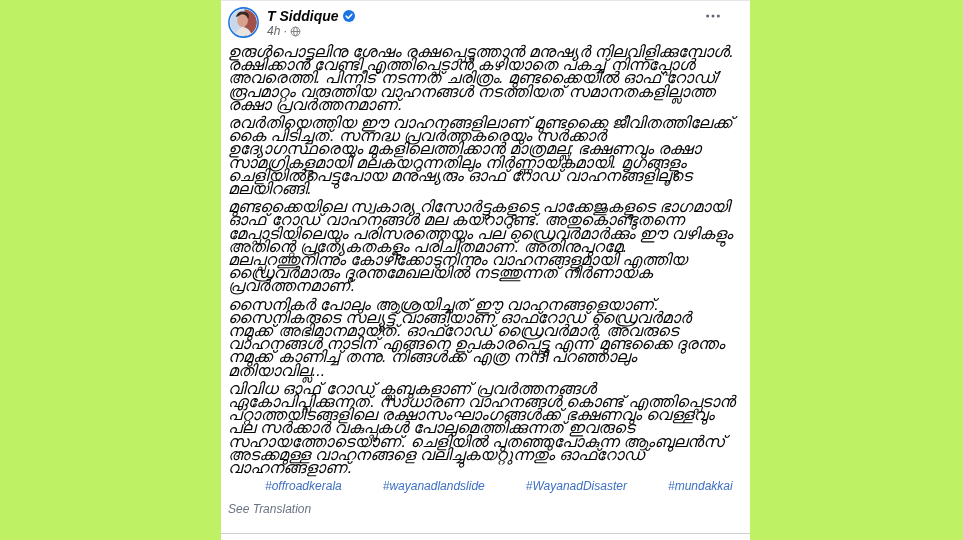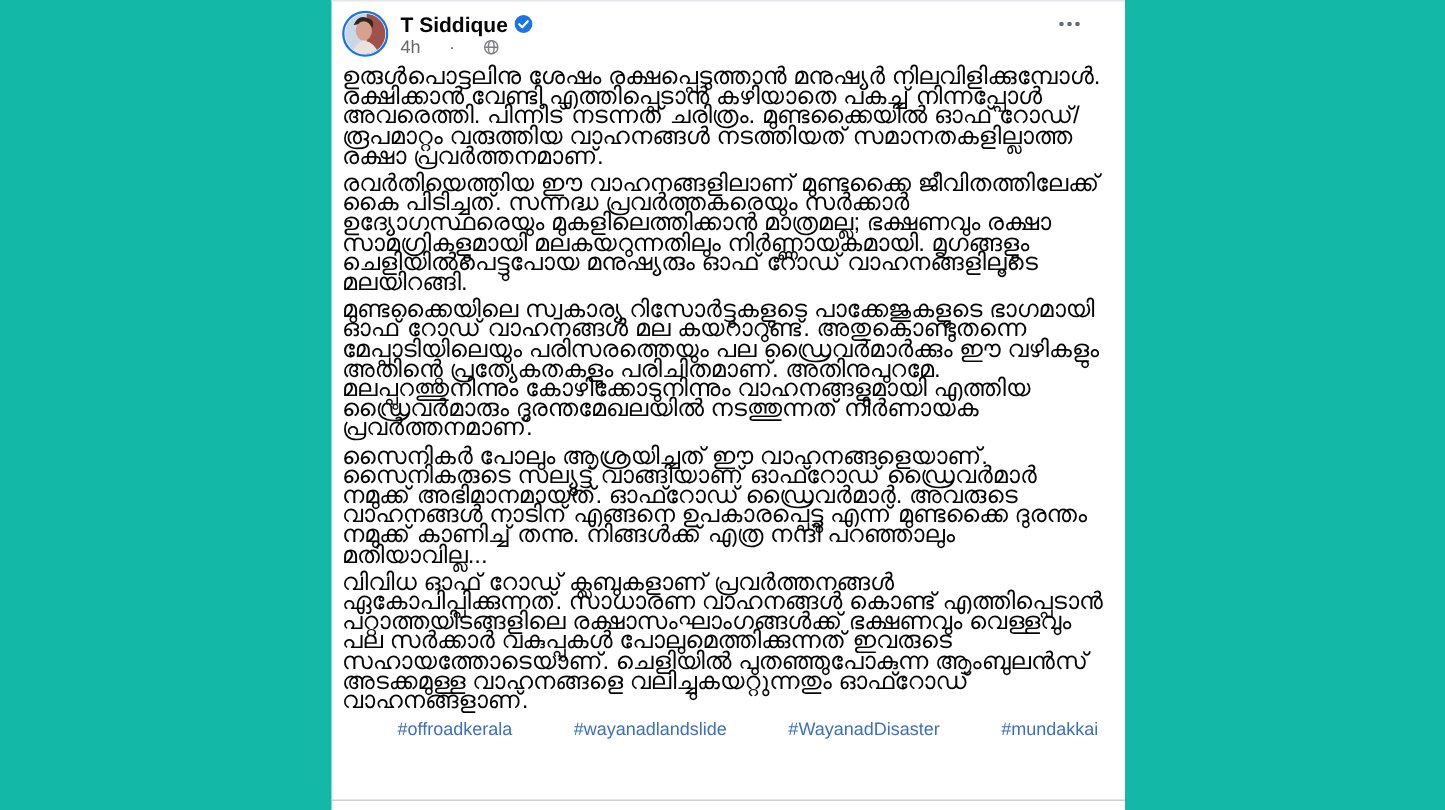--- a/index.html
+++ b/index.html
@@ -10,21 +10,21 @@
     --divider:#ced0d4;
   }
   *{box-sizing:border-box;margin:0;padding:0;}
   html,body{width:963px;height:540px;}
   body{
     background:#000;
     font-family:"Liberation Sans","DejaVu Sans",sans-serif;
     position:relative;
     overflow:hidden;
   }
-  .page{position:absolute;inset:0;background:#14b8a6;}
+  .page{position:absolute;inset:0;background:#bef264;font-style:italic;}
   .card{
     position:absolute;
     left:221px;top:0;
     width:529px;height:540px;
     background:#fff;
     border-top:1px solid #e4e6eb;
     overflow:hidden;
   }
   .header{
     position:relative;
@@ -36,21 +36,21 @@
   .avatar-ring svg{display:block;width:31px;height:31px;}
   .header-info{margin-left:8px;padding-top:1px;}
   .name-row{display:flex;align-items:center;line-height:16px;}
   .name{
     font-size:14px;font-weight:700;color:var(--text);
     cursor:pointer;
   }
   .verified{margin-left:4px;display:inline-flex;}
   .verified svg{width:12px;height:12px;display:block;}
   .meta-row{
-    display:flex;align-items:center;gap:19px;
+    display:flex;align-items:center;gap:3px;
     font-size:12px;color:var(--muted);line-height:15px;
   }
   .globe svg{width:11px;height:11px;display:block;opacity:.85;}
   .more-btn{
     position:absolute;right:25px;top:8px;
     padding:4px;cursor:pointer;color:#606770;
   }
   .more-btn svg{display:block;width:16px;height:6px;}
   .body-text{
     padding:4px 14px 0 7px;
@@ -146,16 +146,19 @@
     <div class="body-text">
         <p>ഉരുൾപൊട്ടലിനു ശേഷം രക്ഷപ്പെടുത്താൻ മനുഷ്യർ നിലവിളിക്കുമ്പോൾ. രക്ഷിക്കാൻ വേണ്ടി എത്തിപ്പെടാൻ കഴിയാതെ പകച്ച് നിന്നപ്പോൾ അവരെത്തി. പിന്നീട് നടന്നത് ചരിത്രം. മുണ്ടക്കൈയിൽ ഓഫ് റോഡ്/ രൂപമാറ്റം വരുത്തിയ വാഹനങ്ങൾ നടത്തിയത് സമാനതകളില്ലാത്ത രക്ഷാ പ്രവർത്തനമാണ്.</p>
         <p>രവർതിയെത്തിയ ഈ വാഹനങ്ങളിലാണ് മുണ്ടക്കൈ ജീവിതത്തിലേക്ക് കൈ പിടിച്ചത്. സന്നദ്ധ പ്രവർത്തകരെയും സർക്കാർ ഉദ്യോഗസ്ഥരെയും മുകളിലെത്തിക്കാൻ മാത്രമല്ല; ഭക്ഷണവും രക്ഷാ സാമഗ്രികളുമായി മലകയറുന്നതിലും നിർണ്ണായകമായി. മൃഗങ്ങളും ചെളിയിൽപെട്ടുപോയ മനുഷ്യരും ഓഫ് റോഡ് വാഹനങ്ങളിലൂടെ മലയിറങ്ങി.</p>
         <p>മുണ്ടക്കൈയിലെ സ്വകാര്യ റിസോർട്ടുകളുടെ പാക്കേജുകളുടെ ഭാഗമായി ഓഫ് റോഡ് വാഹനങ്ങൾ മല കയറാറുണ്ട്. അതുകൊണ്ടുതന്നെ മേപ്പാടിയിലെയും പരിസരത്തെയും പല ഡ്രൈവർമാർക്കും ഈ വഴികളും അതിന്റെ പ്രത്യേകതകളും പരിചിതമാണ്. അതിനുപുറമേ. മലപ്പുറത്തുനിന്നും കോഴിക്കോടുനിന്നും വാഹനങ്ങളുമായി എത്തിയ ഡ്രൈവർമാരും ദുരന്തമേഖലയിൽ നടത്തുന്നത് നിർണായക പ്രവർത്തനമാണ്.</p>
         <p>സൈനികർ പോലും ആശ്രയിച്ചത് ഈ വാഹനങ്ങളെയാണ്. സൈനികരുടെ സല്യൂട്ട് വാങ്ങിയാണ് ഓഫ്റോഡ് ഡ്രൈവർമാർ നമുക്ക് അഭിമാനമായത്. ഓഫ്റോഡ് ഡ്രൈവർമാർ. അവരുടെ വാഹനങ്ങൾ നാടിന് എങ്ങനെ ഉപകാരപ്പെട്ടു എന്ന് മുണ്ടക്കൈ ദുരന്തം നമുക്ക് കാണിച്ച് തന്നു. നിങ്ങൾക്ക് എത്ര നന്ദി പറഞ്ഞാലും മതിയാവില്ല...</p>
         <p>വിവിധ ഓഫ് റോഡ് ക്ലബുകളാണ് പ്രവർത്തനങ്ങൾ ഏകോപിപ്പിക്കുന്നത്. സാധാരണ വാഹനങ്ങൾ കൊണ്ട് എത്തിപ്പെടാൻ പറ്റാത്തയിടങ്ങളിലെ രക്ഷാസംഘാംഗങ്ങൾക്ക് ഭക്ഷണവും വെള്ളവും പല സർക്കാർ വകുപ്പുകൾ പോലുമെത്തിക്കുന്നത് ഇവരുടെ സഹായത്തോടെയാണ്. ചെളിയിൽ പുതഞ്ഞുപോകുന്ന ആംബുലൻസ് അടക്കമുള്ള വാഹനങ്ങളെ വലിച്ചുകയറ്റുന്നതും ഓഫ്റോഡ് വാഹനങ്ങളാണ്.</p>
       </div>
 
     <div class="hashtags"><a class="hashtag">#offroadkerala</a><a class="hashtag">#wayanadlandslide</a><a class="hashtag">#WayanadDisaster</a><a class="hashtag">#mundakkai</a><a class="hashtag">#Chooralmala</a><a class="hashtag">#Tsiddique</a><a class="hashtag">#meppadi</a></div>
 
+    <div>
+      <span class="see-translation">See Translation</span>
+    </div>
 
     <div class="divider"></div>
   </div>
 </div>
 
 </body></html>

